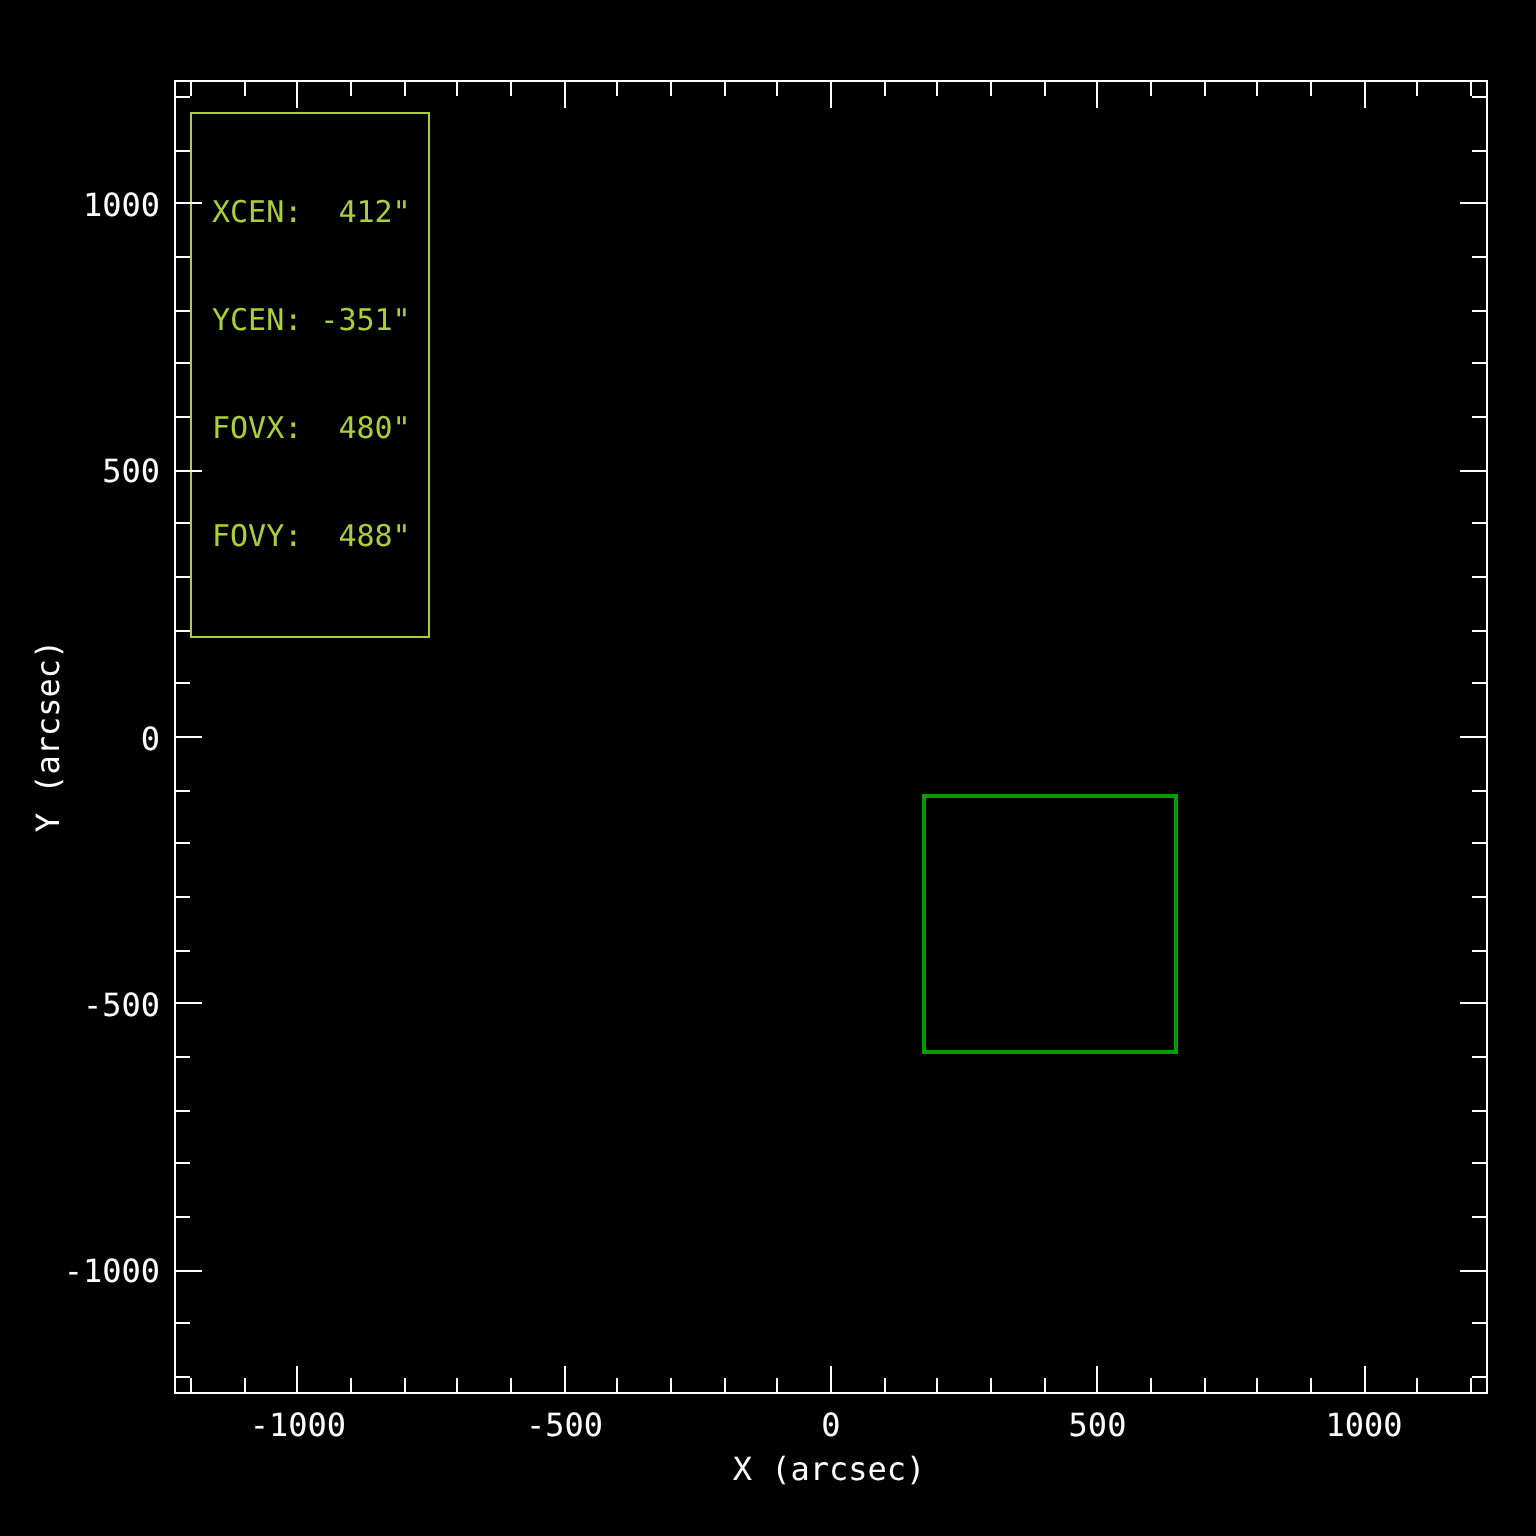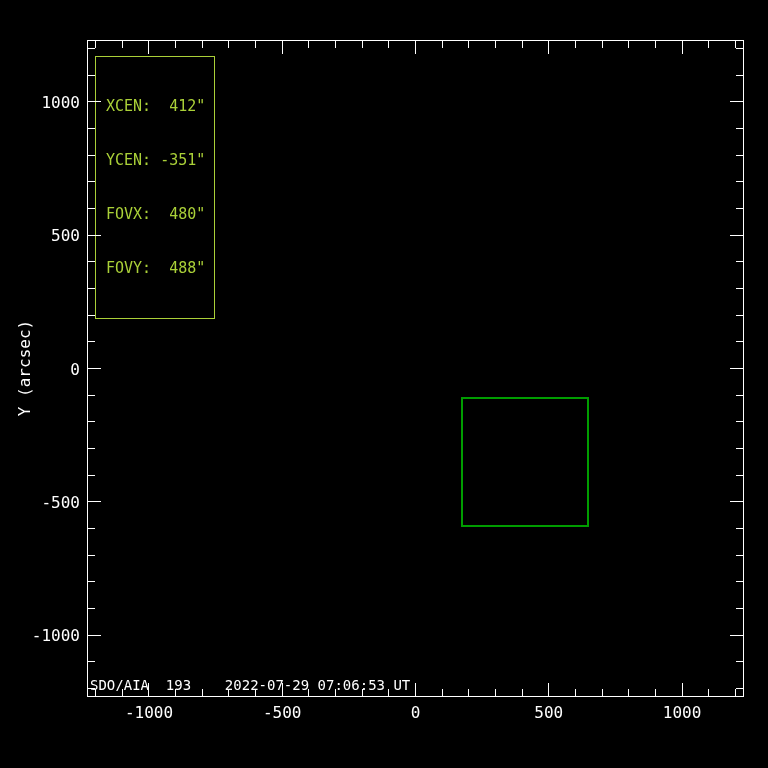--- a/index.html
+++ b/index.html
@@ -36,21 +36,20 @@
   <div class="plot-area">
     <div class="fov-rect" style="left: 373.3px; top: 356px; width: 127.9px; height: 130.1px; border-color: rgb(0, 157, 0);"></div>
 
     <div class="info-box" style="color: rgb(170, 208, 56); border-color: rgb(170, 208, 56);">
       <div class="info-line">XCEN:  412"</div>
       <div class="info-line">YCEN: -351"</div>
       <div class="info-line">FOVX:  480"</div>
       <div class="info-line">FOVY:  488"</div>
     </div>
 
-    <div class="footer-label">SDO/AIA  193    2022-07-29 07:06:53 UT</div>
   <div class="tick" style="left: 60.4798px; width: 1px; height: 13px; top: 0px; background: rgb(255, 255, 255);"></div>
       <div class="tick" style="left: 60.4798px; width: 1px; height: 13px; bottom: 0px; background: rgb(255, 255, 255);"></div>
       <div class="tick" style="left: 193.74px; width: 1px; height: 13px; top: 0px; background: rgb(255, 255, 255);"></div>
       <div class="tick" style="left: 193.74px; width: 1px; height: 13px; bottom: 0px; background: rgb(255, 255, 255);"></div>
       <div class="tick" style="left: 327px; width: 1px; height: 13px; top: 0px; background: rgb(255, 255, 255);"></div>
       <div class="tick" style="left: 327px; width: 1px; height: 13px; bottom: 0px; background: rgb(255, 255, 255);"></div>
       <div class="tick" style="left: 460.26px; width: 1px; height: 13px; top: 0px; background: rgb(255, 255, 255);"></div>
       <div class="tick" style="left: 460.26px; width: 1px; height: 13px; bottom: 0px; background: rgb(255, 255, 255);"></div>
       <div class="tick" style="left: 593.52px; width: 1px; height: 13px; top: 0px; background: rgb(255, 255, 255);"></div>
       <div class="tick" style="left: 593.52px; width: 1px; height: 13px; bottom: 0px; background: rgb(255, 255, 255);"></div>
@@ -139,20 +138,21 @@
       <div class="tick" style="top: 113.784px; height: 1px; width: 7px; left: 0px; background: rgb(255, 255, 255);"></div>
       <div class="tick" style="top: 113.784px; height: 1px; width: 7px; right: 0px; background: rgb(255, 255, 255);"></div>
       <div class="tick" style="top: 87.1318px; height: 1px; width: 7px; left: 0px; background: rgb(255, 255, 255);"></div>
       <div class="tick" style="top: 87.1318px; height: 1px; width: 7px; right: 0px; background: rgb(255, 255, 255);"></div>
       <div class="tick" style="top: 33.8278px; height: 1px; width: 7px; left: 0px; background: rgb(255, 255, 255);"></div>
       <div class="tick" style="top: 33.8278px; height: 1px; width: 7px; right: 0px; background: rgb(255, 255, 255);"></div>
       <div class="tick" style="top: 7.17578px; height: 1px; width: 7px; left: 0px; background: rgb(255, 255, 255);"></div>
       <div class="tick" style="top: 7.17578px; height: 1px; width: 7px; right: 0px; background: rgb(255, 255, 255);"></div>
     </div>
 
+  <div class="x-axis-title">X (arcsec)</div>
 
   <div class="y-title-anchor">
     <span>Y (arcsec)</span>
   </div>
 
 <div class="x-tick-label" style="left: 148.98px;">-1000</div>
     <div class="x-tick-label" style="left: 282.24px;">-500</div>
     <div class="x-tick-label" style="left: 415.5px;">0</div>
     <div class="x-tick-label" style="left: 548.76px;">500</div>
     <div class="x-tick-label" style="left: 682.02px;">1000</div>

